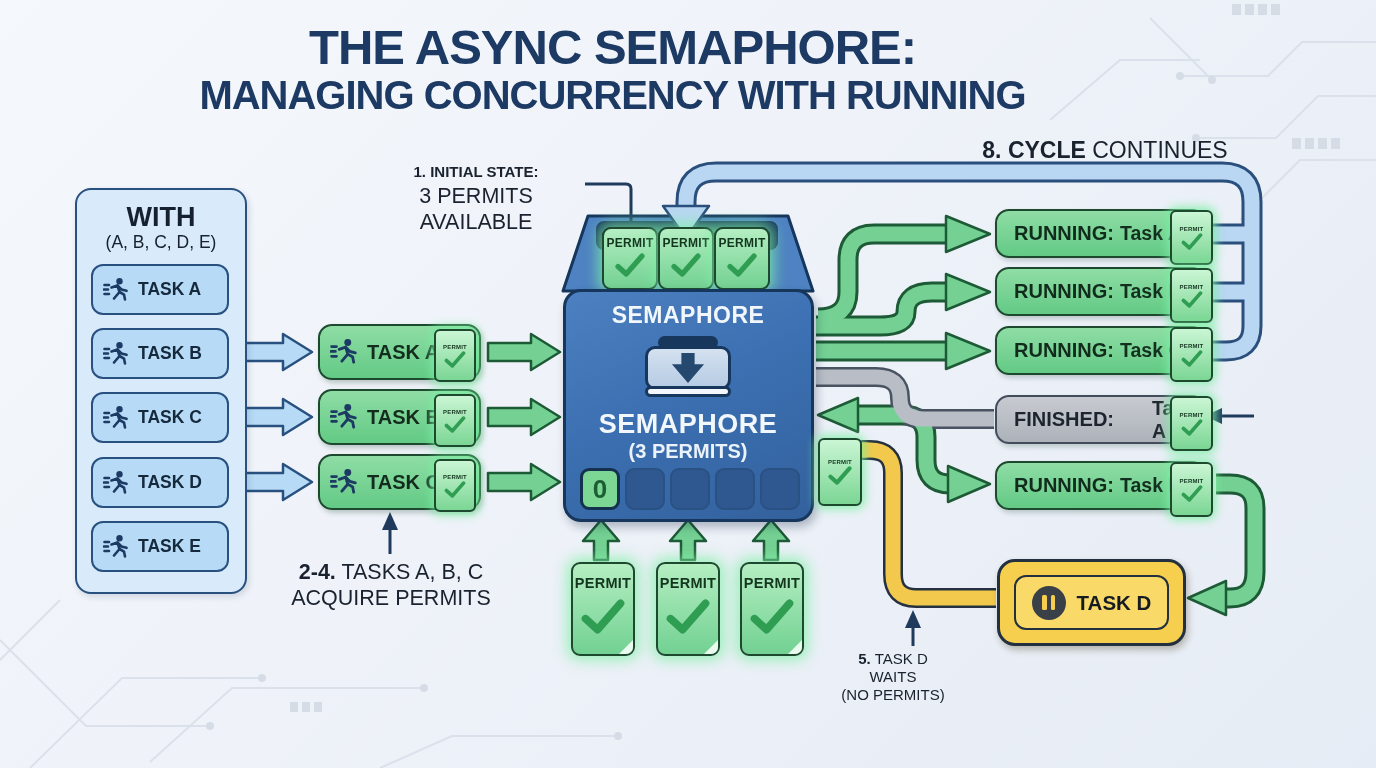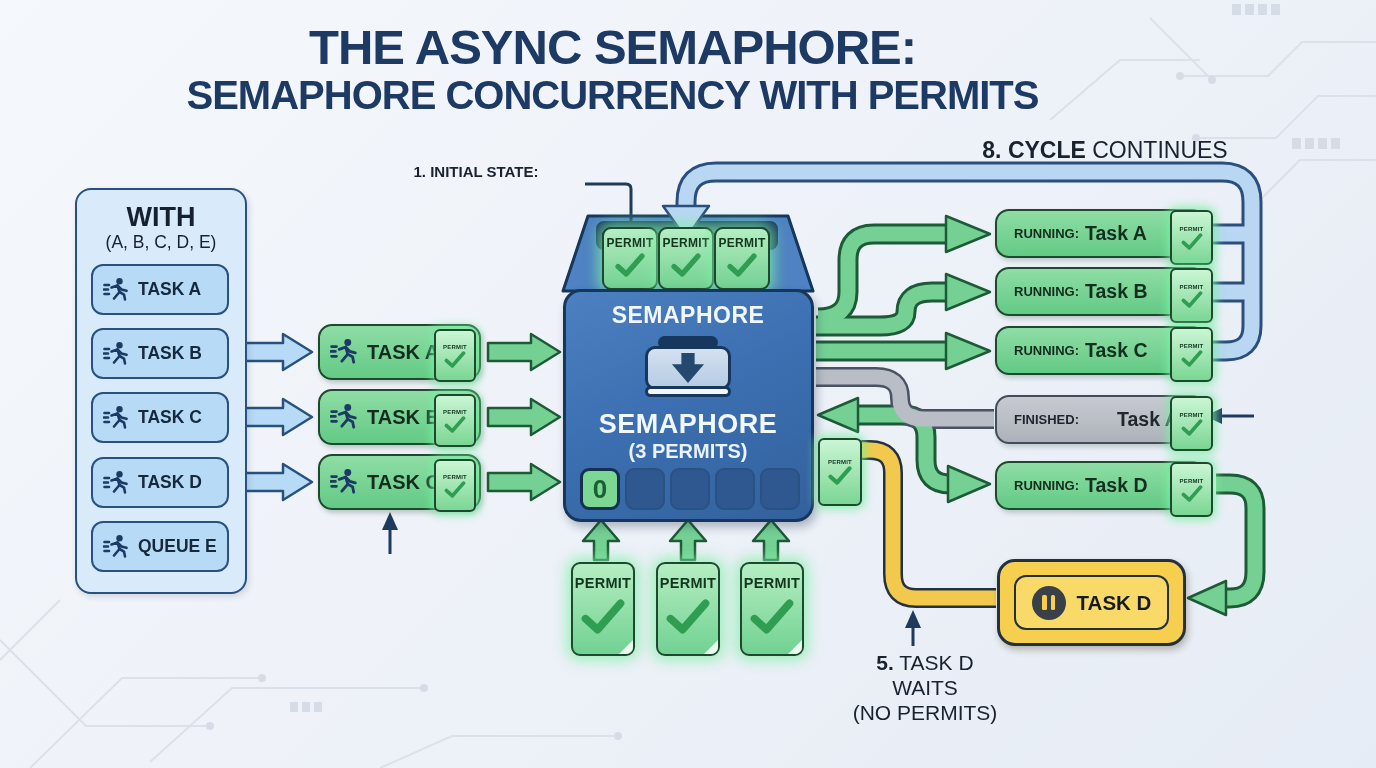--- a/index.html
+++ b/index.html
@@ -68,21 +68,21 @@
   .pcard.big{width:64px;height:94px;padding-top:11px;}
   .pcard.big .ptx{font-size:14.5px;}
   .fold{position:absolute;right:-1px;bottom:-1px;width:0;height:0;border-style:solid;border-width:0 0 16px 16px;
         border-color:transparent transparent #eafaef transparent;}
 
   
   .srow{left:995px;width:211px;height:49px;border-radius:14px;display:flex;align-items:center;padding-left:17px;box-sizing:border-box;
         box-shadow:2px 3px 5px rgba(20,60,40,.22);}
   .srow.running{background:linear-gradient(180deg,#8fdda5 0%,#63ca85 100%);border:2.5px solid #1d4a2f;}
   .srow.finished{background:linear-gradient(180deg,#c7cad0 0%,#adb2ba 100%);border:2.5px solid #434c5a;gap:32px;}
-  .srow .st{font-size:13px;font-weight:800;color:#112b1c;text-align:right;}
+  .srow .st{font-size:20px;font-weight:800;color:#112b1c;text-align:right;}
   .srow.finished .st{color:#1d242e;}
   .srow .tk{font-size:19.5px;font-weight:600;color:#13301f;margin-left:6px;}
   .srow.finished .tk{color:#20272f;}
 
   
   .wq{left:997px;top:559px;width:189px;height:87px;border-radius:18px;border:3px solid #22303f;background:#f7cf4e;
       box-shadow:2px 4px 7px rgba(60,50,10,.3);box-sizing:border-box;}
   .wq-in{left:14px;top:13px;width:155px;height:55px;border-radius:12px;border:2.5px solid #22303f;background:#f9d968;
          box-sizing:border-box;display:flex;align-items:center;justify-content:center;gap:11px;}
   .pause{width:34px;height:34px;border-radius:50%;background:#3a4047;display:flex;align-items:center;justify-content:center;gap:4px;}
@@ -266,21 +266,21 @@
   </div>
   <div class="pcard top abs lyr-card" style="left:714px;top:227px">
     <span class="ptx">PERMIT</span>
     <svg width="30" height="24" style="margin-top:3px">
         <use href="#chk"></use>
       </svg>
   </div>
 
   <div class="abs title lyr-note">
     <div class="t1">THE ASYNC SEMAPHORE:</div>
-    <div class="t2">SEMAPHORE CONCURRENCY WITH PERMITS</div>
+    <div class="t2">MANAGING CONCURRENCY WITH RUNNING</div>
   </div>
 
   <div class="abs panel lyr-node">
     <div class="abs panel-title">WITH</div>
     <div class="abs panel-sub">(A, B, C, D, E)</div>
     <div class="abs trow" style="top:74px">
       <svg width="26" height="26">
           <use href="#runner"></use>
         </svg>
       <span class="lbl">TASK A</span>
@@ -300,21 +300,21 @@
     <div class="abs trow" style="top:267px">
       <svg width="26" height="26">
           <use href="#runner"></use>
         </svg>
       <span class="lbl">TASK D</span>
     </div>
     <div class="abs trow" style="top:331px">
       <svg width="26" height="26">
           <use href="#runner"></use>
         </svg>
-      <span class="lbl">QUEUE E</span>
+      <span class="lbl">TASK E</span>
     </div>
   </div>
 
   <div class="abs gtask lyr-node" style="left:318px;top:324px">
     <svg width="28" height="28">
         <use href="#runner"></use>
       </svg>
     <span class="lbl">TASK A</span>
     <div class="mini abs" style="right:3px;top:3px;width:38px;height:49px">
       <span class="mtx">PERMIT</span>
@@ -456,26 +456,29 @@
       <div class="pause">
           <i></i>
           <i></i>
         </div>
       <span class="wq-lbl">TASK D</span>
     </div>
   </div>
 
   <div class="abs note c lyr-note" style="left:370px;top:158px;width:212px;font-size:21.5px">
     <div><span class="nb" style="font-size:15px">1. INITIAL STATE:</span></div>
+    <div class="nr">3 PERMITS AVAILABLE</div>
   </div>
 
   <div class="abs note c lyr-note" style="left:288px;top:560px;width:206px;font-size:21.5px">
-  </div>
-
-  <div class="abs note c lyr-note" style="left:843px;top:650px;width:164px;font-size:21px">
+    <div><span class="nb">2-4.</span><span class="nr"> TASKS A, B, C</span></div>
+    <div class="nr">ACQUIRE PERMITS</div>
+  </div>
+
+  <div class="abs note c lyr-note" style="left:811px;top:650px;width:164px;font-size:15px">
     <div><span class="nb">5.</span><span class="nr"> TASK D</span></div>
     <div class="nr">WAITS</div>
     <div class="nr">(NO PERMITS)</div>
   </div>
 
 
   <div class="abs note c lyr-note" style="left:975px;top:137px;width:260px;font-size:23px">
     <span class="nb">8. CYCLE</span><span class="nr"> CONTINUES</span>
   </div>
 

